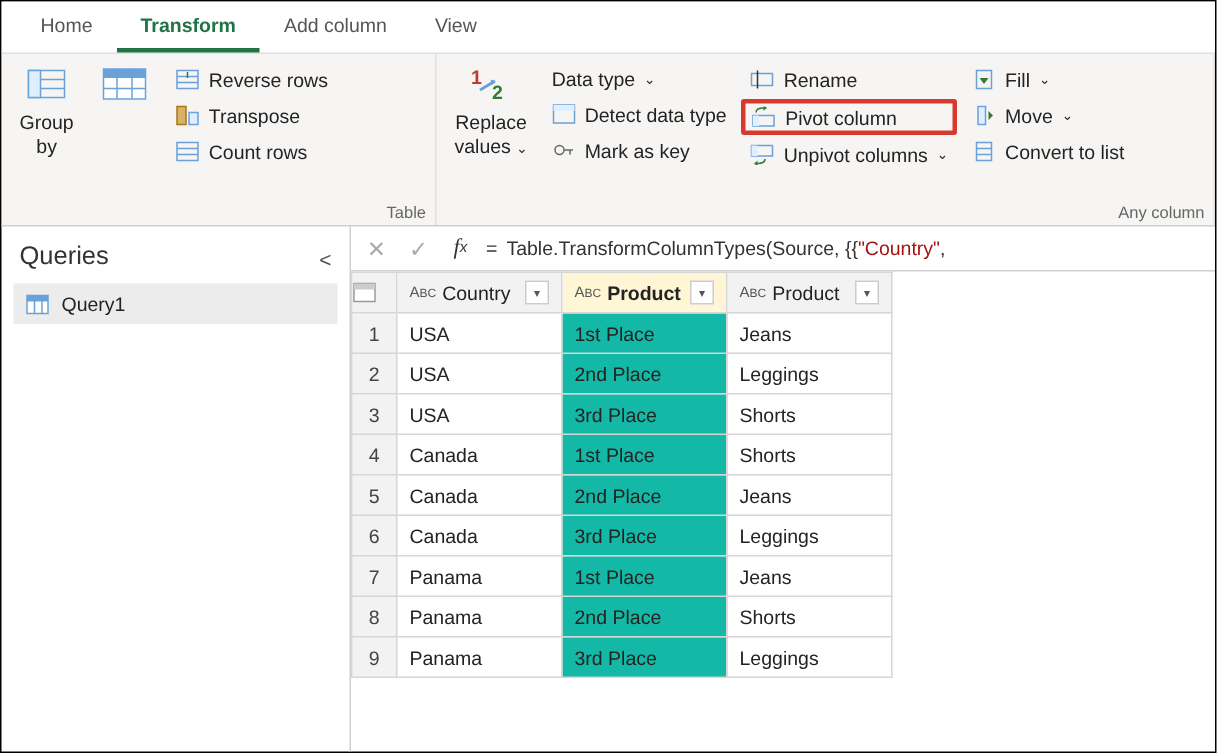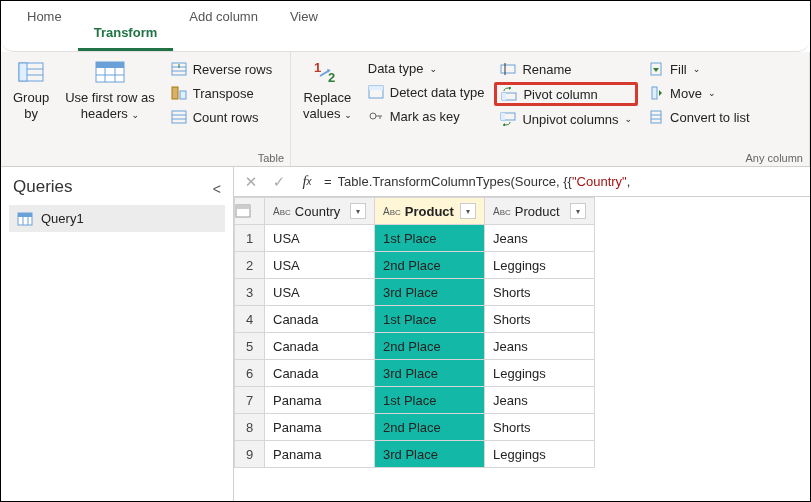--- a/index.html
+++ b/index.html
@@ -1,21 +1,21 @@
 <!DOCTYPE html>
 <html><head>
 <meta charset="utf-8">
 <style>
 * { box-sizing: border-box; margin: 0; padding: 0; font-family: "Segoe UI", Arial, sans-serif; }
 body { width: 811px; height: 502px; background: #fff; border: 1px solid #000; font-size: 13px; color: #232323; overflow: hidden; }
 
 
-.tabbar { display: flex; background: #fff; border-bottom: 1px solid #e0e0e0; padding: 0 10px; border-radius: 13px; }
+.tabbar { display: flex; background: #fff; border-bottom: 1px solid #e0e0e0; padding: 0 10px; }
 .tab { padding: 8px 16px; cursor: pointer; color: #555; border-bottom: 3px solid transparent; }
-.tab.active { color: #217346; border-bottom-color: #217346; font-weight: 600; margin-top: 16px; }
+.tab.active { color: #217346; border-bottom-color: #217346; font-weight: 600; }
 
 
 .ribbon { display: flex; background: #f6f5f4; border-bottom: 1px solid #d0d0d0; height: 115px; }
 .group { display: flex; flex-direction: column; border-right: 1px solid #e0e0e0; padding: 4px 6px 2px; }
 .group-body { display: flex; flex: 1; align-items: flex-start; gap: 4px; }
 .group-label { text-align: right; font-size: 11px; color: #666; padding-top: 3px; }
 .bigbtn { display: flex; flex-direction: column; align-items: center; justify-content: flex-start; padding: 2px 6px; gap: 4px; cursor: pointer; text-align: center; line-height: 1.2; min-width: 48px; }
 .bigbtn .ico { width: 32px; height: 28px; display: flex; align-items: center; justify-content: center; }
 .smallcol { display: flex; flex-direction: column; gap: 2px; padding-top: 2px; }
 .smallbtn { display: flex; align-items: center; gap: 6px; padding: 3px 6px; cursor: pointer; white-space: nowrap; }
@@ -84,22 +84,20 @@
       <div class="bigbtn">
         <span class="ico">
           <svg width="30" height="22">
               <rect x="1" y="1" width="28" height="20" fill="#fff" stroke="#6aa1d8"></rect>
               <rect x="1" y="1" width="28" height="6" fill="#6aa1d8"></rect>
               <line x1="10" y1="1" x2="10" y2="21" stroke="#6aa1d8"></line>
               <line x1="20" y1="1" x2="20" y2="21" stroke="#6aa1d8"></line>
               <line x1="1" y1="14" x2="29" y2="14" stroke="#6aa1d8"></line>
             </svg>
         </span>
-        <span style="white-space:pre-line;"><span>Use first row as
-headers</span> <span style="font-size:9px;">⌄</span></span>
       </div>
       <div class="smallcol">
         <div class="smallbtn">
           <span class="ico">
               <svg width="16" height="14">
                 <rect x="1" y="1" width="14" height="12" fill="none" stroke="#6aa1d8"></rect>
                 <line x1="1" y1="5" x2="15" y2="5" stroke="#6aa1d8"></line>
                 <line x1="1" y1="9" x2="15" y2="9" stroke="#6aa1d8"></line>
                 <polyline points="8,2 8,6" stroke="#2e7d32" fill="none"></polyline>
               </svg>

